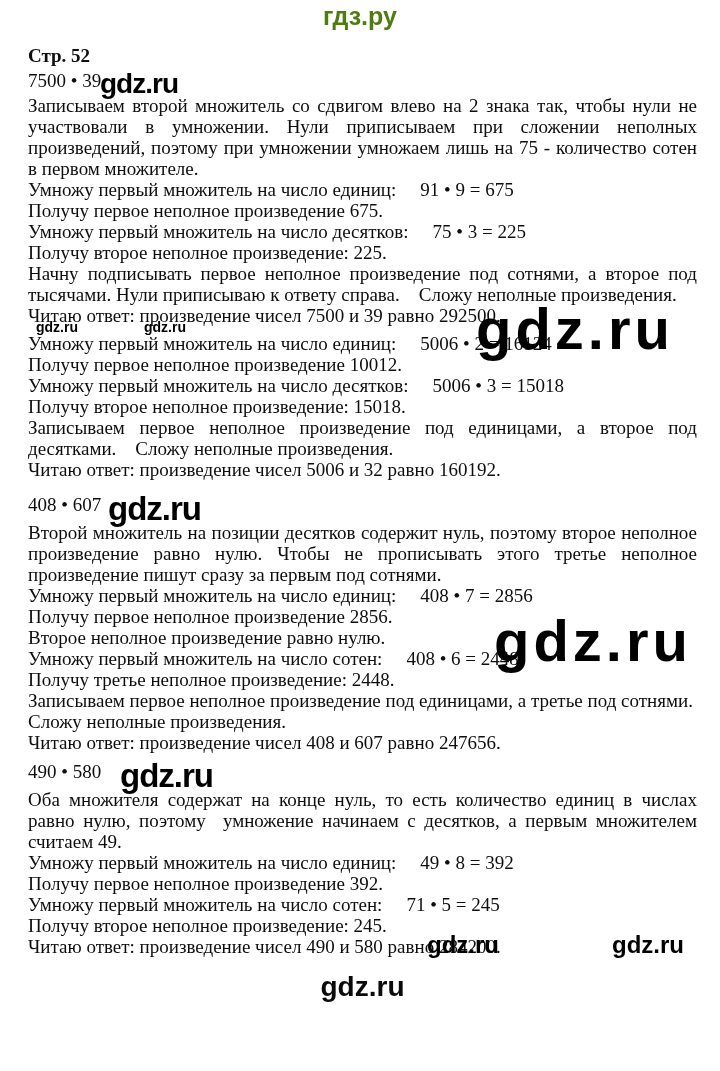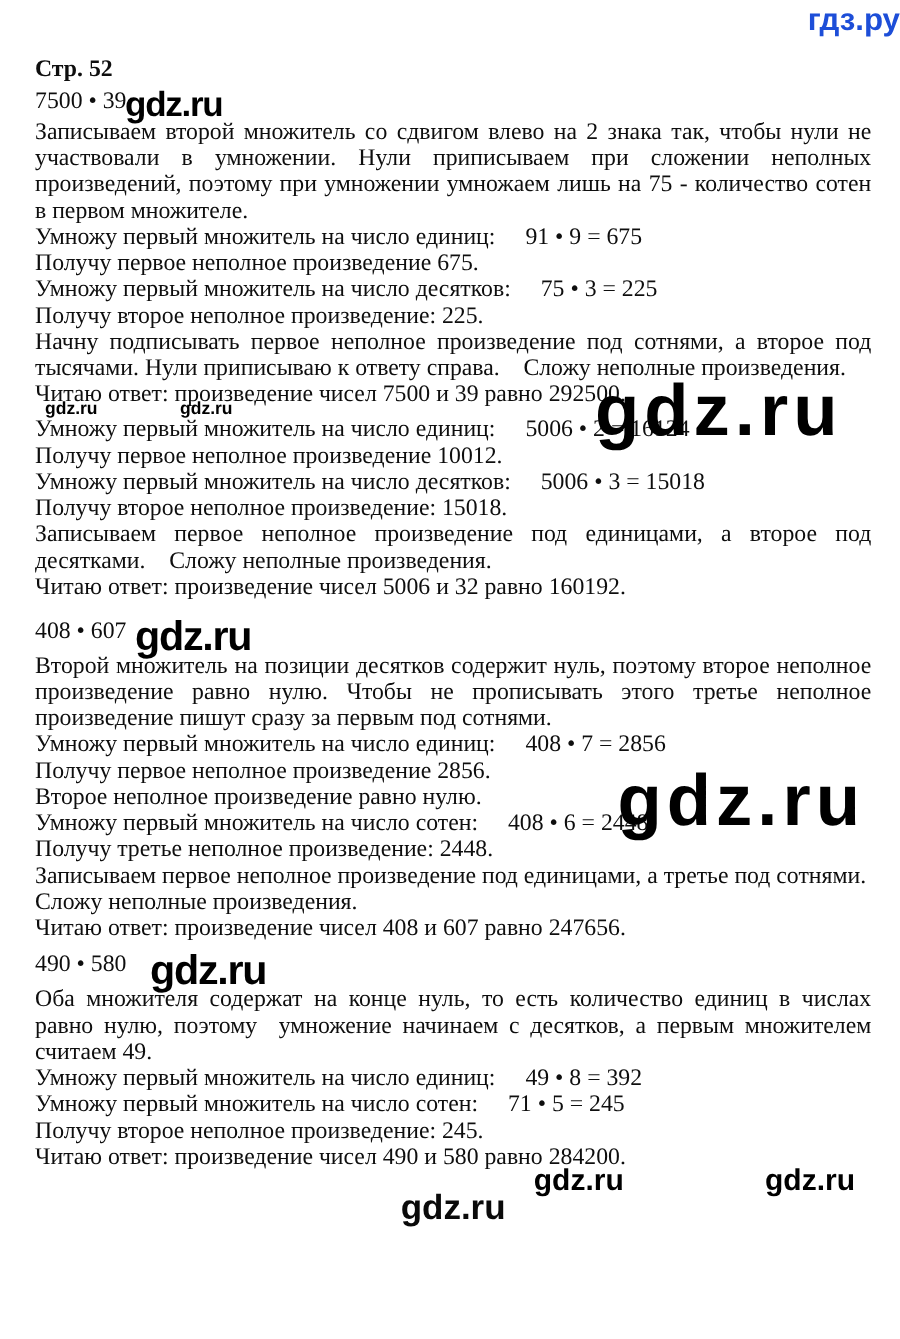--- a/index.html
+++ b/index.html
@@ -11,26 +11,26 @@
     color: #0e0e0e;
     font-family: "Liberation Serif", serif;
     font-size: 19px;
     line-height: 21px;
     overflow: hidden;
   }
   .site-header {
     box-sizing: border-box;
     height: 42px;
     padding-top: 3px;
-    text-align: right;
+    text-align: center;
     font-family: "Liberation Sans", sans-serif;
     font-weight: bold;
     font-size: 25px;
     line-height: 26px;
-    color: #1d4ed8;
+    color: #4d7c0f;
   }
   .content { padding: 0 23px 0 28px; }
   .page-label { margin-top: 3px; font-weight: bold; }
   .line { }
   .para { margin: 0; text-align: justify; }
   .eq { margin-left: 24px; white-space: nowrap; }
 
   
   .wm {
     font-family: "Liberation Sans", sans-serif;
@@ -131,20 +131,21 @@
     <div class="line">Читаю ответ: произведение чисел 408 и 607 равно 247656.</div>
 
     <div class="expr-row expr-row-lg row-490">
       <span>490 • 580</span>
       <span class="wm wm-inline wm-sz-33">gdz.ru</span>
     </div>
     <p class="para">Оба множителя содержат на конце нуль, то есть количество единиц в числах равно нулю, поэтому&nbsp; умножение начинаем с десятков, а первым множителем считаем 49.</p>
     <div class="line">
       <span>Умножу первый множитель на число единиц:</span><span class="eq">49 • 8 = 392</span>
     </div>
+    <div class="line">Получу первое неполное произведение 392.</div>
     <div class="line">
       <span>Умножу первый множитель на число сотен:</span><span class="eq">71 • 5 = 245</span>
     </div>
     <div class="line">Получу второе неполное произведение: 245.</div>
     <div class="line">Читаю ответ: произведение чисел 490 и 580 равно 284200.</div>
 
     <div class="site-footer">gdz.ru</div>
 
   </div>
 

